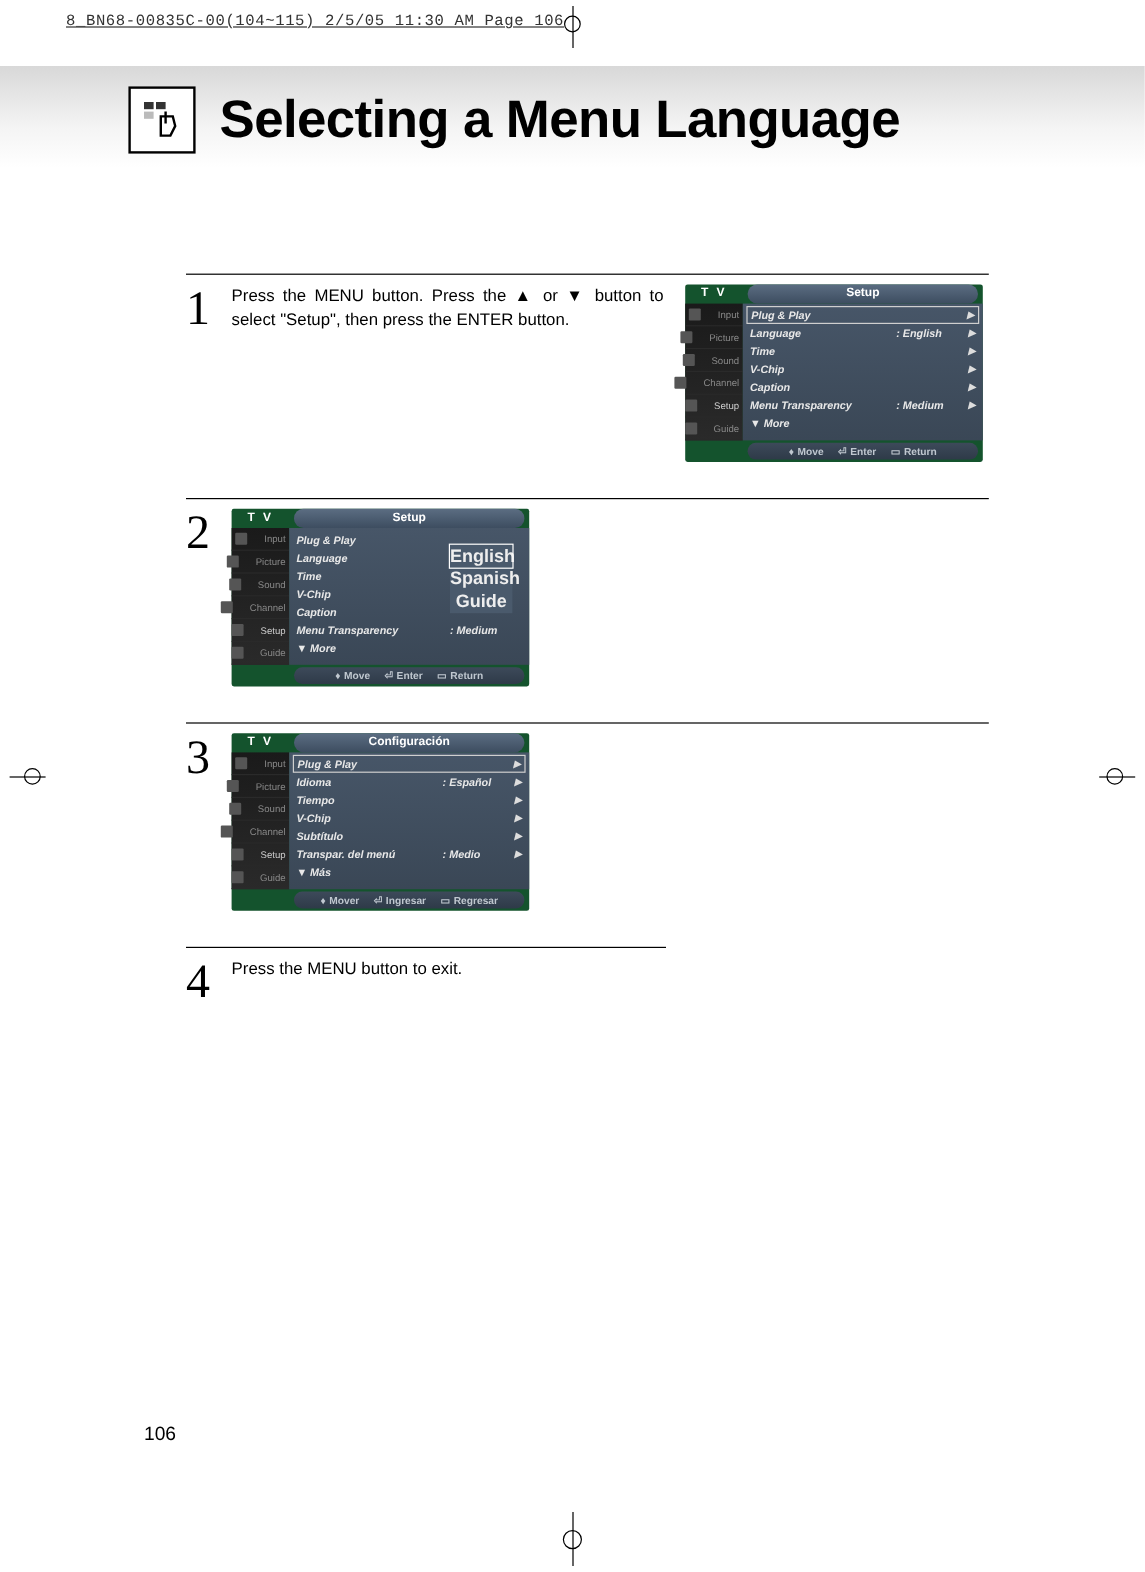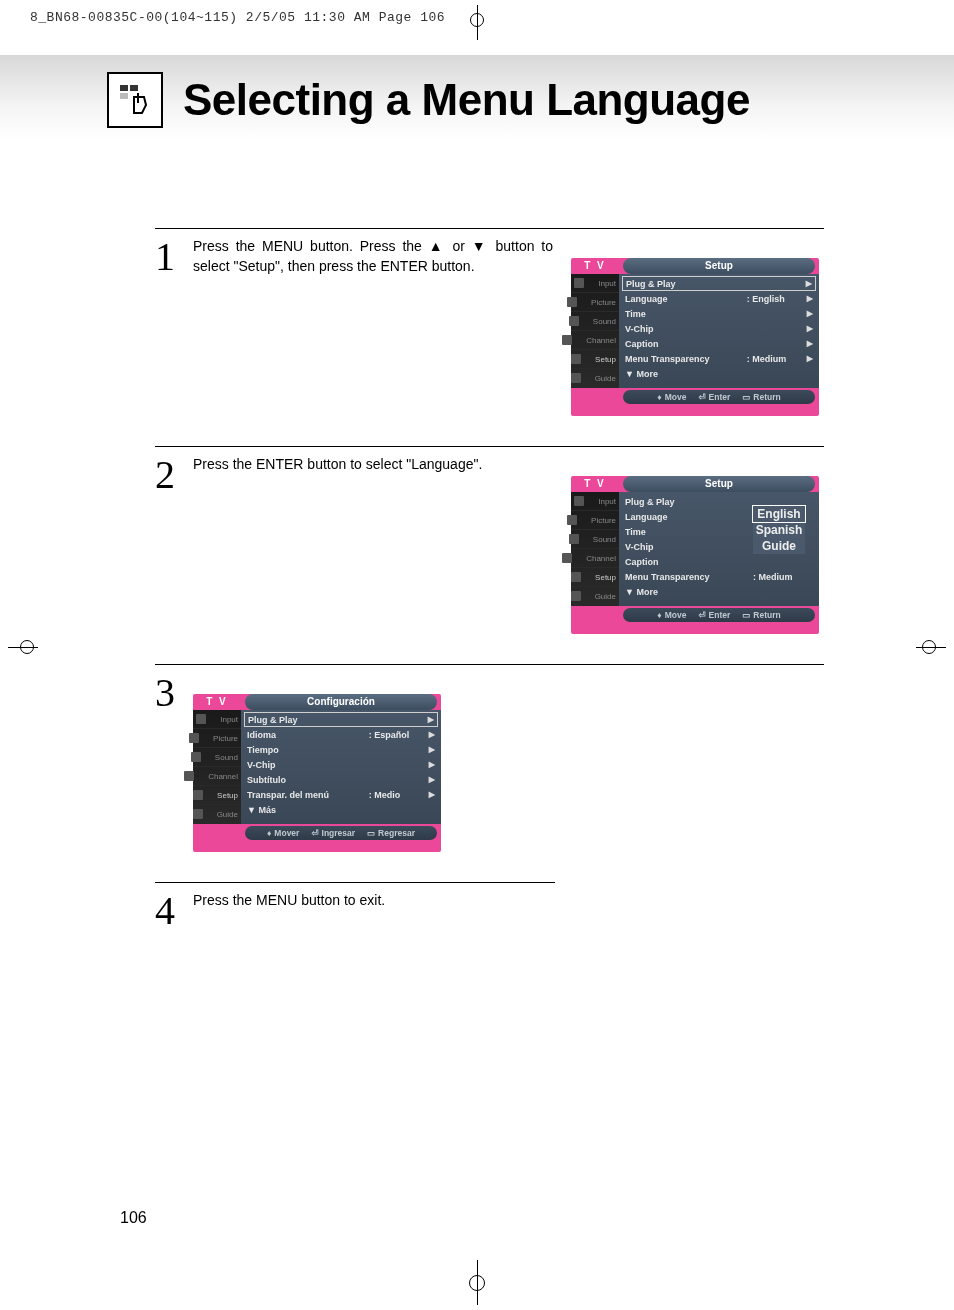--- a/index.html
+++ b/index.html
@@ -8,22 +8,23 @@
     height: 1310px;
     background: #fff;
     font-family: Arial, Helvetica, sans-serif;
     position: relative;
     color: #000;
   }
   .print-header {
     font-family: "Courier New", monospace;
     font-size: 13px;
     color: #333;
-    padding: 10px 0 0 30px;
+    padding: 10px 0 0 55px;
     letter-spacing: 0.5px;
+    text-decoration: underline;
   }
   .crop-mark-top {
     position: absolute;
     top: 5px; left: 50%;
     transform: translateX(-50%);
     width: 18px; height: 35px;
   }
   .crop-mark-top::before {
     content: ""; position: absolute; left: 50%; top: 0;
     width: 1px; height: 35px; background: #000;
@@ -88,28 +89,27 @@
     width: 360px;
     font-size: 14px;
     line-height: 1.4;
     font-family: "Trebuchet MS", Arial, sans-serif;
     text-align: justify;
   }
   .step-text.narrow { width: 345px; }
   
   .osd {
     width: 248px;
-    background: #ec4899;
+    background: #14532d;
     color: #fff;
     font-size: 10px;
     font-family: Arial, sans-serif;
     position: relative;
     border-radius: 2px;
-    padding-bottom: 12px;
-    margin-top: 21px;
+    padding-bottom: 2px;
   }
   .osd-top {
     display: flex;
     height: 16px;
   }
   .osd-tv {
     width: 48px;
     font-weight: bold;
     text-align: center;
     font-size: 10px;
@@ -153,57 +153,58 @@
   }
   .osd-row {
     display: flex;
     align-items: center;
     height: 15px;
     padding: 0 3px;
     font-size: 9px;
     font-weight: bold;
     color: #e8e8e8;
     position: relative;
+    font-style: italic;
   }
   .osd-row.boxed {
     border: 1px solid #cfcfcf;
     height: 15px;
   }
   .osd-row .label { flex: 1; }
   .osd-row .val { width: 60px; font-weight: bold; }
   .osd-row .arr { font-size: 8px; color:#ddd; }
   .lang-popup {
     position: absolute;
     right: 14px; top: 14px;
     width: 52px;
     background: #4a5a6c;
   }
   .lang-popup div {
-    font-size: 12px; font-weight: bold; color: #eee;
+    font-size: 15px; font-weight: bold; color: #eee;
     text-align: center;
     padding: 1px 0;
   }
   .lang-popup div.hl { outline: 1px solid #fff; }
   .osd-footer {
     display: flex;
     justify-content: center;
     gap: 12px;
     background: linear-gradient(to bottom, #3d4a5a, #2e3a48);
     border-radius: 8px;
     margin: 2px 4px 0 52px;
     padding: 2px 4px;
     font-size: 8.5px;
     font-weight: bold;
     color: #c0c8d0;
   }
   .osd-footer span { display: inline-flex; align-items: center; gap: 3px; }
   .page-num {
     position: absolute;
     left: 120px;
-    bottom: 83px;
+    bottom: 105px;
     font-size: 16px;
     font-family: "Trebuchet MS", Arial, sans-serif;
   }
   .crop-bottom {
     position: absolute;
     bottom: 35px; left: 50%;
     transform: translateX(-50%);
   }
   .crop-bottom::before {
     content:""; position:absolute; left:50%; top:-15px;
@@ -332,21 +333,20 @@
           <span>⏎ <span>Enter</span></span>
           <span>▭ <span>Return</span></span>
         </div>
       </div>
     </div>
   </div>
 
   <div class="step">
     <div class="step-num">2</div>
     <div class="step-body">
-      <div class="step-text">Press the ENTER button to select "Language".</div>
       <div class="osd">
         <div class="osd-top">
           <div class="osd-tv">T V</div>
           <div class="osd-title-pill">Setup</div>
         </div>
         <div class="osd-body">
           <div class="osd-sidebar">
             <div class="osd-sideitem">
                 <span class="sic"></span>
                 <span>Input</span>

